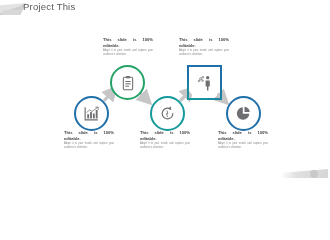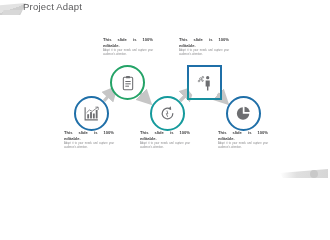--- a/index.html
+++ b/index.html
@@ -64,21 +64,21 @@
     border-radius:50%;background:#c9c9c9;
   }
 </style>
 </head>
 <body>
 
 <div class="slide">
 
   <div class="title-deco"></div>
   <div class="title-deco2"></div>
-  <div class="page-title">Project Adapt</div>
+  <div class="page-title">Project This</div>
 
   <svg class="arrows" viewBox="0 0 330 186">
     <defs>
       <marker id="ah" markerWidth="5" markerHeight="5" refX="2.2" refY="2.5" orient="auto">
         <path d="M0,0 L5,2.5 L0,5 z" fill="#c6c6c6"></path>
       </marker>
     </defs>
     <line x1="104" y1="101" x2="112" y2="92" stroke="#c6c6c6" stroke-width="3.2" marker-end="url(#ah)"></line>
     <line x1="137" y1="90" x2="146" y2="99" stroke="#c6c6c6" stroke-width="3.2" marker-end="url(#ah)"></line>
     <line x1="180" y1="101" x2="189" y2="92" stroke="#c6c6c6" stroke-width="3.2" marker-end="url(#ah)"></line>

